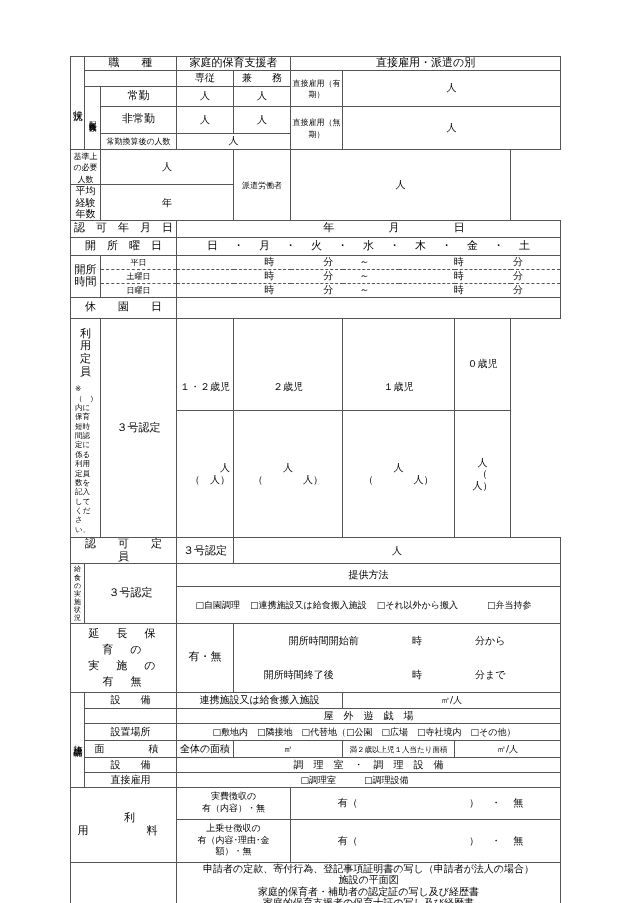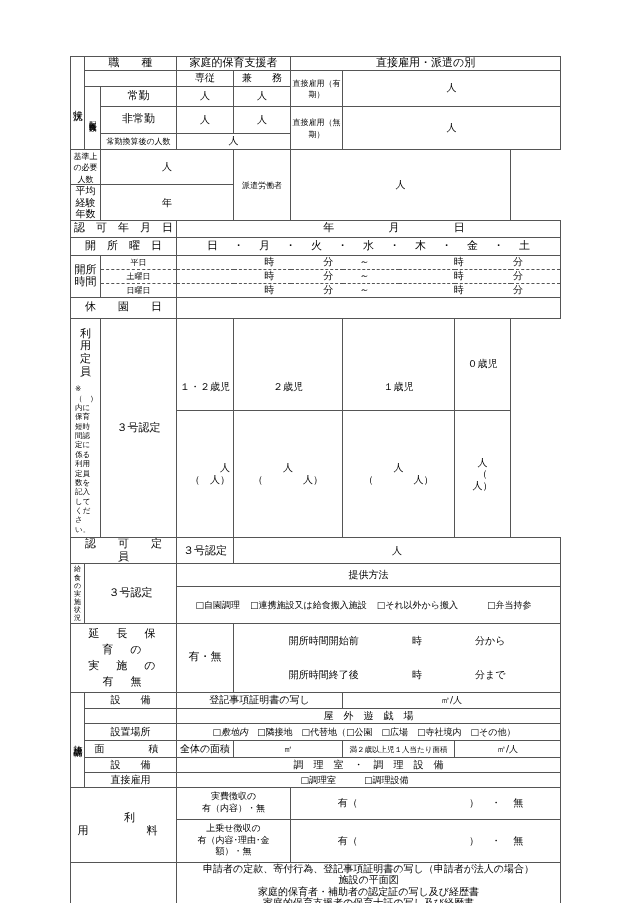--- a/index.html
+++ b/index.html
@@ -333,54 +333,54 @@
       <span class="f11">有・無</span>
     </td>
     <td class="wt nb-b" colspan="6" style="height:17px">
       <span class="f10" style="display:inline-block;width:120px;text-align:center">開所時間開始前</span>
       <span class="f10" style="display:inline-block;width:60px;text-align:center">時</span>
       <span class="f10" style="display:inline-block;width:80px;text-align:center">分から</span>
     </td>
   </tr>
   <tr>
     <td class="wt nb-t" colspan="6" style="height:17px">
-      <span class="f10" style="display:inline-block;width:120px;text-align:center">開所時間終了後</span>
+      <span class="f10" style="display:inline-block;width:120px;text-align:left">開所時間終了後</span>
       <span class="f10" style="display:inline-block;width:60px;text-align:center">時</span>
       <span class="f10" style="display:inline-block;width:80px;text-align:center">分まで</span>
     </td>
   </tr>
 
   <tr>
     <td class="hd" rowspan="6" style="width:14px">
       <div class="vwrap">
               <span class="vert f9">施設設備</span>
             </div>
     </td>
     <td class="hd right pad2" colspan="2" style="height:15px">
       <span class="f10">設　　備</span>
     </td>
     <td class="hd" colspan="3">
-      <span class="f10">登記事項証明書の写し</span>
+      <span class="f10">連携施設又は給食搬入施設</span>
     </td>
     <td class="wt cellR" colspan="4">
       <span class="f9">㎡/人</span>
     </td>
   </tr>
   <tr>
     <td class="hd nb-t" colspan="2" style="height:14px"></td>
     <td class="hd" colspan="7">
       <span class="f10">屋　外　遊　戯　場</span>
     </td>
   </tr>
   <tr>
     <td class="hd" colspan="2" style="height:16px">
       <span class="f10">設置場所</span>
     </td>
     <td class="wt" colspan="7">
-      <span class="f9" id="loc-options"><span style="margin-right: 9px; font-style: italic;">□敷地内</span><span style="margin-right: 9px;">□隣接地</span><span style="margin-right: 9px;">□代替地（□公園</span><span style="margin-right: 9px;">□広場</span><span style="margin-right: 9px;">□寺社境内</span><span style="margin-right: 9px;">□その他）</span></span>
+      <span class="f9" id="loc-options"><span style="margin-right: 9px;">□敷地内</span><span style="margin-right: 9px;">□隣接地</span><span style="margin-right: 9px;">□代替地（□公園</span><span style="margin-right: 9px;">□広場</span><span style="margin-right: 9px;">□寺社境内</span><span style="margin-right: 9px;">□その他）</span></span>
     </td>
   </tr>
   <tr>
     <td class="hd" colspan="2" style="height:16px">
       <span class="f10 sp8">面　　積</span>
     </td>
     <td class="hd" style="width:57px">
       <span class="f10">全体の面積</span>
     </td>
     <td class="wt cellR" colspan="2">

